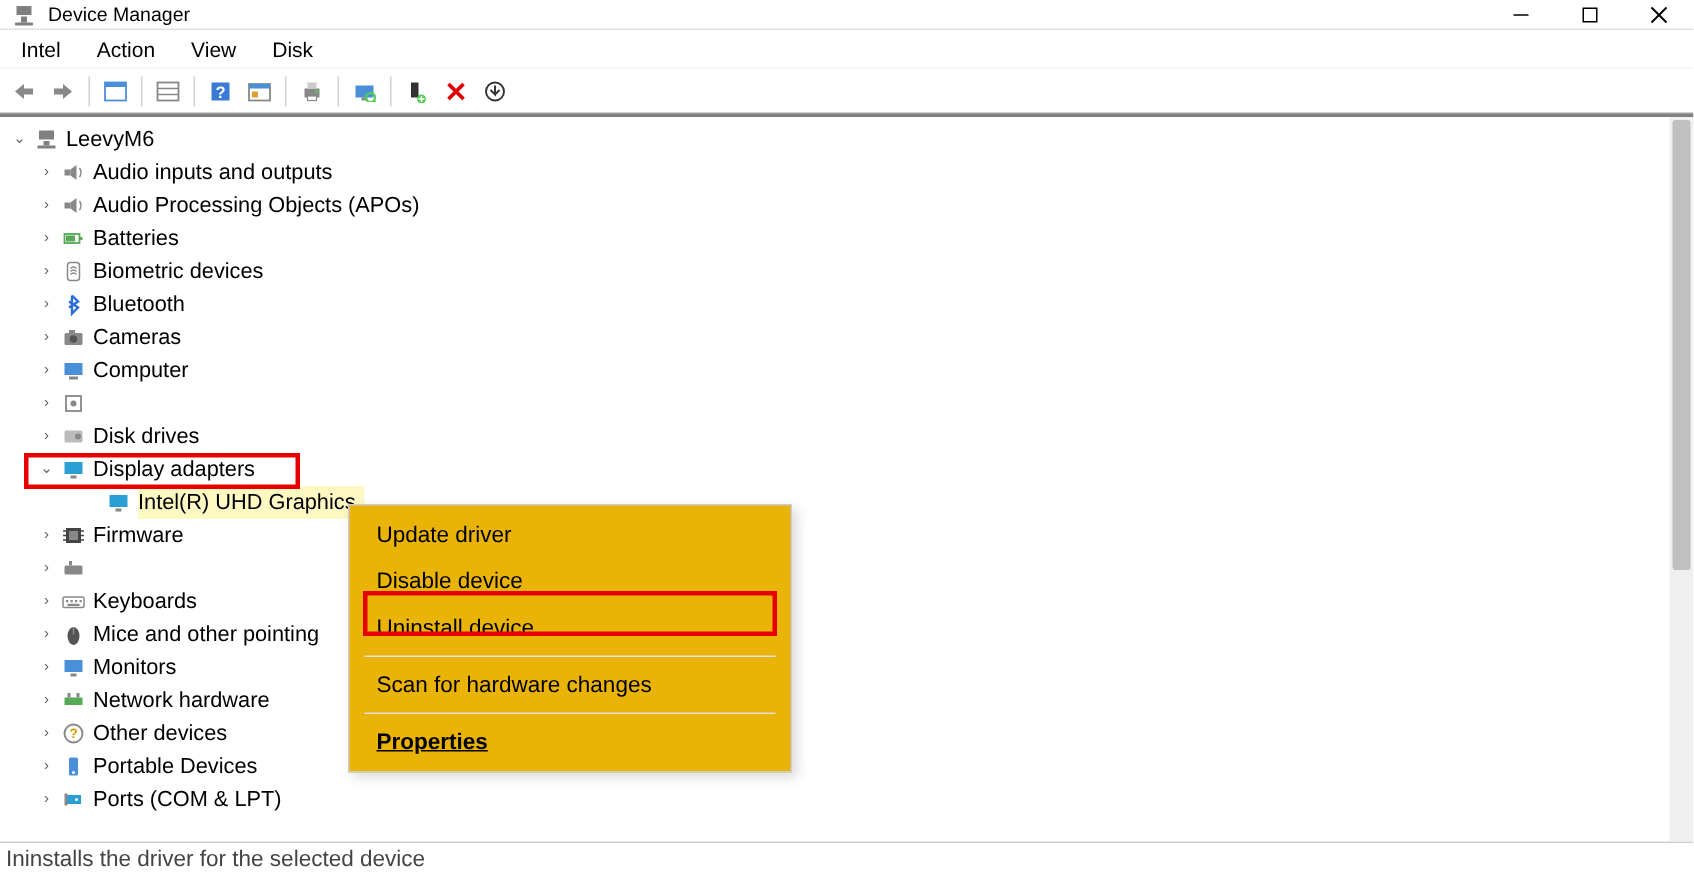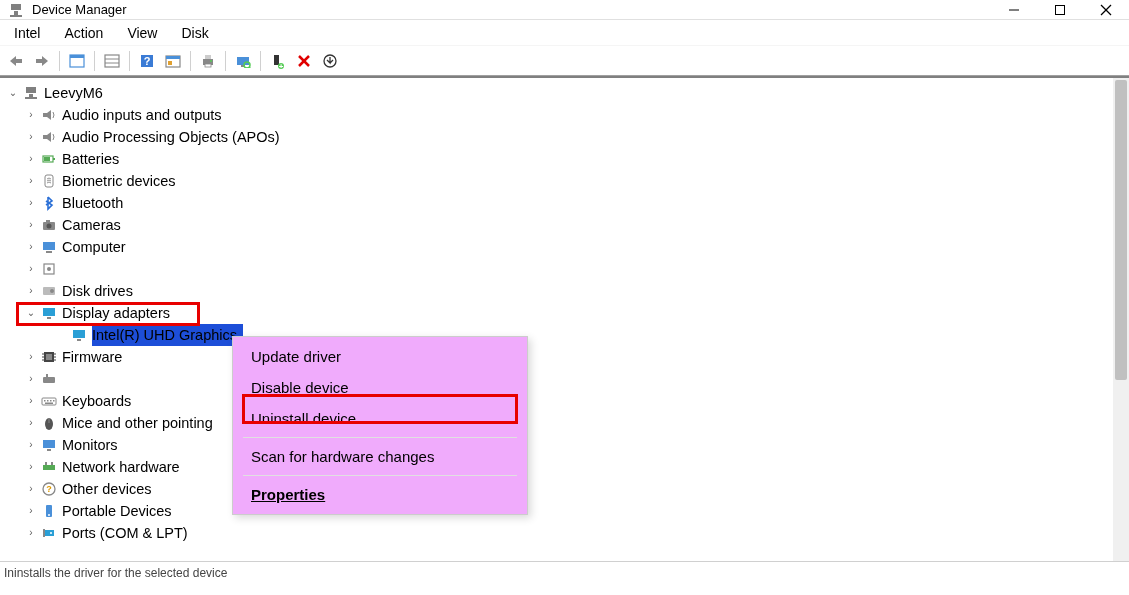--- a/index.html
+++ b/index.html
@@ -13,30 +13,30 @@
 .menubar .menu-item { padding: 2px 10px; }
 .toolbar { height: 30px; display: flex; align-items: center; padding-left: 4px; gap: 2px; border-bottom: 1px solid #a0a0a0; }
 .toolbar .tb-btn { width: 24px; height: 24px; display: flex; align-items: center; justify-content: center; border: 1px solid transparent; }
 .toolbar .tb-sep { width: 1px; height: 20px; background: #d0d0d0; margin: 0 3px; }
 .main { position: relative; height: calc(595px - 32px - 26px - 30px - 22px); border-top: 2px solid #808080; overflow: hidden; }
 .tree { padding: 4px 0 4px 4px; font-size: 14.5px; line-height: 22px; }
 .tree-row { display: flex; align-items: center; height: 22px; white-space: nowrap; position: relative; }
 .expander { width: 14px; display: inline-flex; justify-content: center; color: #606060; font-size: 10px; }
 .dev-icon { width: 18px; height: 18px; margin: 0 4px 0 2px; display: inline-flex; align-items: center; justify-content: center; }
 .label { padding-right: 6px; }
-.selected .label { background: #1d4ed8; }
+.selected .label { background: #fef9c3; }
 .indent0 { padding-left: 2px; }
 .indent1 { padding-left: 20px; }
 .indent2 { padding-left: 50px; }
 .red-box { position: absolute; border: 3px solid #e80000; pointer-events: none; z-index: 50; }
-.context-menu { position: absolute; left: 232px; top: 258px; width: 296px; background: #f0abfc; border: 1px solid #ccc; box-shadow: 3px 3px 8px rgba(0,0,0,0.15); z-index: 40; padding: 4px 0; font-size: 15px; }
+.context-menu { position: absolute; left: 232px; top: 258px; width: 296px; background: #eab308; border: 1px solid #ccc; box-shadow: 3px 3px 8px rgba(0,0,0,0.15); z-index: 40; padding: 4px 0; font-size: 15px; }
 .context-menu .cm-item { padding: 7px 18px; }
 .context-menu .cm-sep { height: 1px; background: #e0e0e0; margin: 3px 10px; }
 .context-menu .cm-item.bold { font-weight: 600; text-decoration: underline; }
-.statusbar { height: 22px; border-top: 1px solid #d0d0d0; padding-left: 4px; font-size: 12px; display: flex; align-items: center; color: #444; }
+.statusbar { height: 22px; border-top: 1px solid #d0d0d0; padding-left: 4px; font-size: 15px; display: flex; align-items: center; color: #444; }
 .scrollbar-v { position: absolute; right: 0; top: 0; width: 16px; height: 100%; background: #f0f0f0; }
 .scrollbar-v .thumb { position: absolute; left: 2px; right: 2px; top: 2px; height: 300px; background: #c0c0c0; border-radius: 2px; }
 </style>
 </head>
 <body>
 
 <div class="titlebar">
   <span class="app-icon">
     <svg viewBox="0 0 16 16">
         <rect x="3" y="2" width="10" height="6" fill="#808080"></rect>

